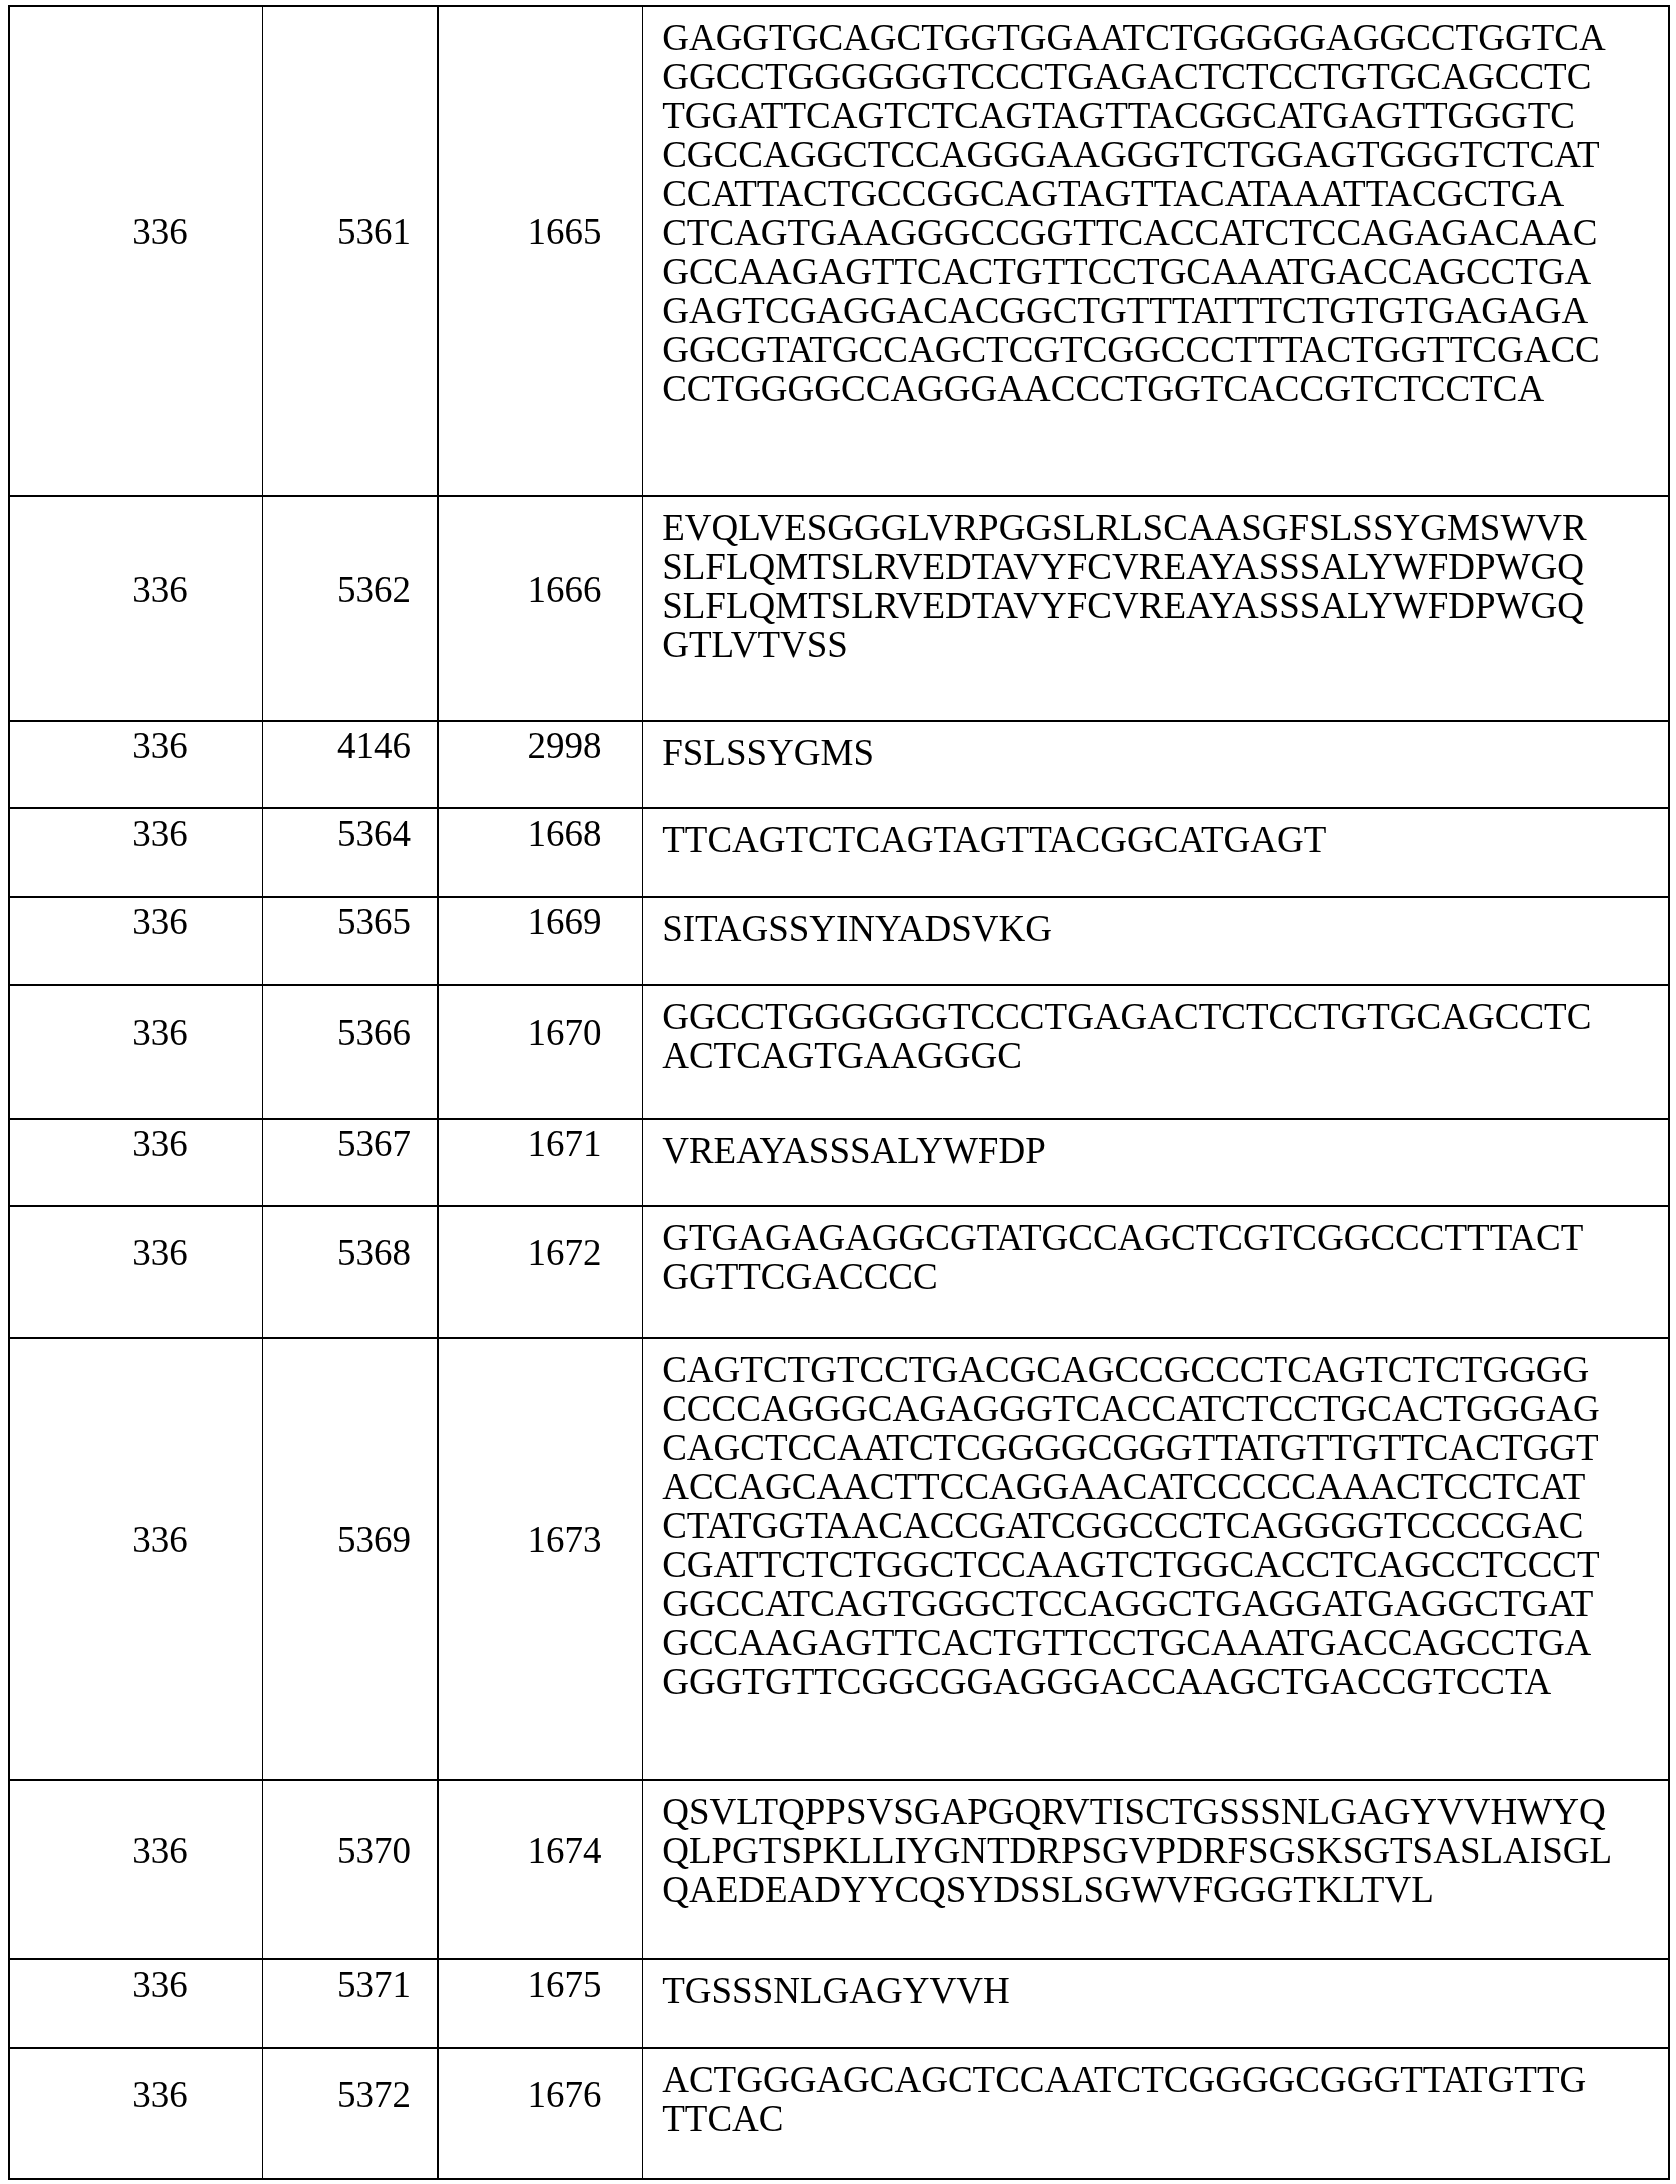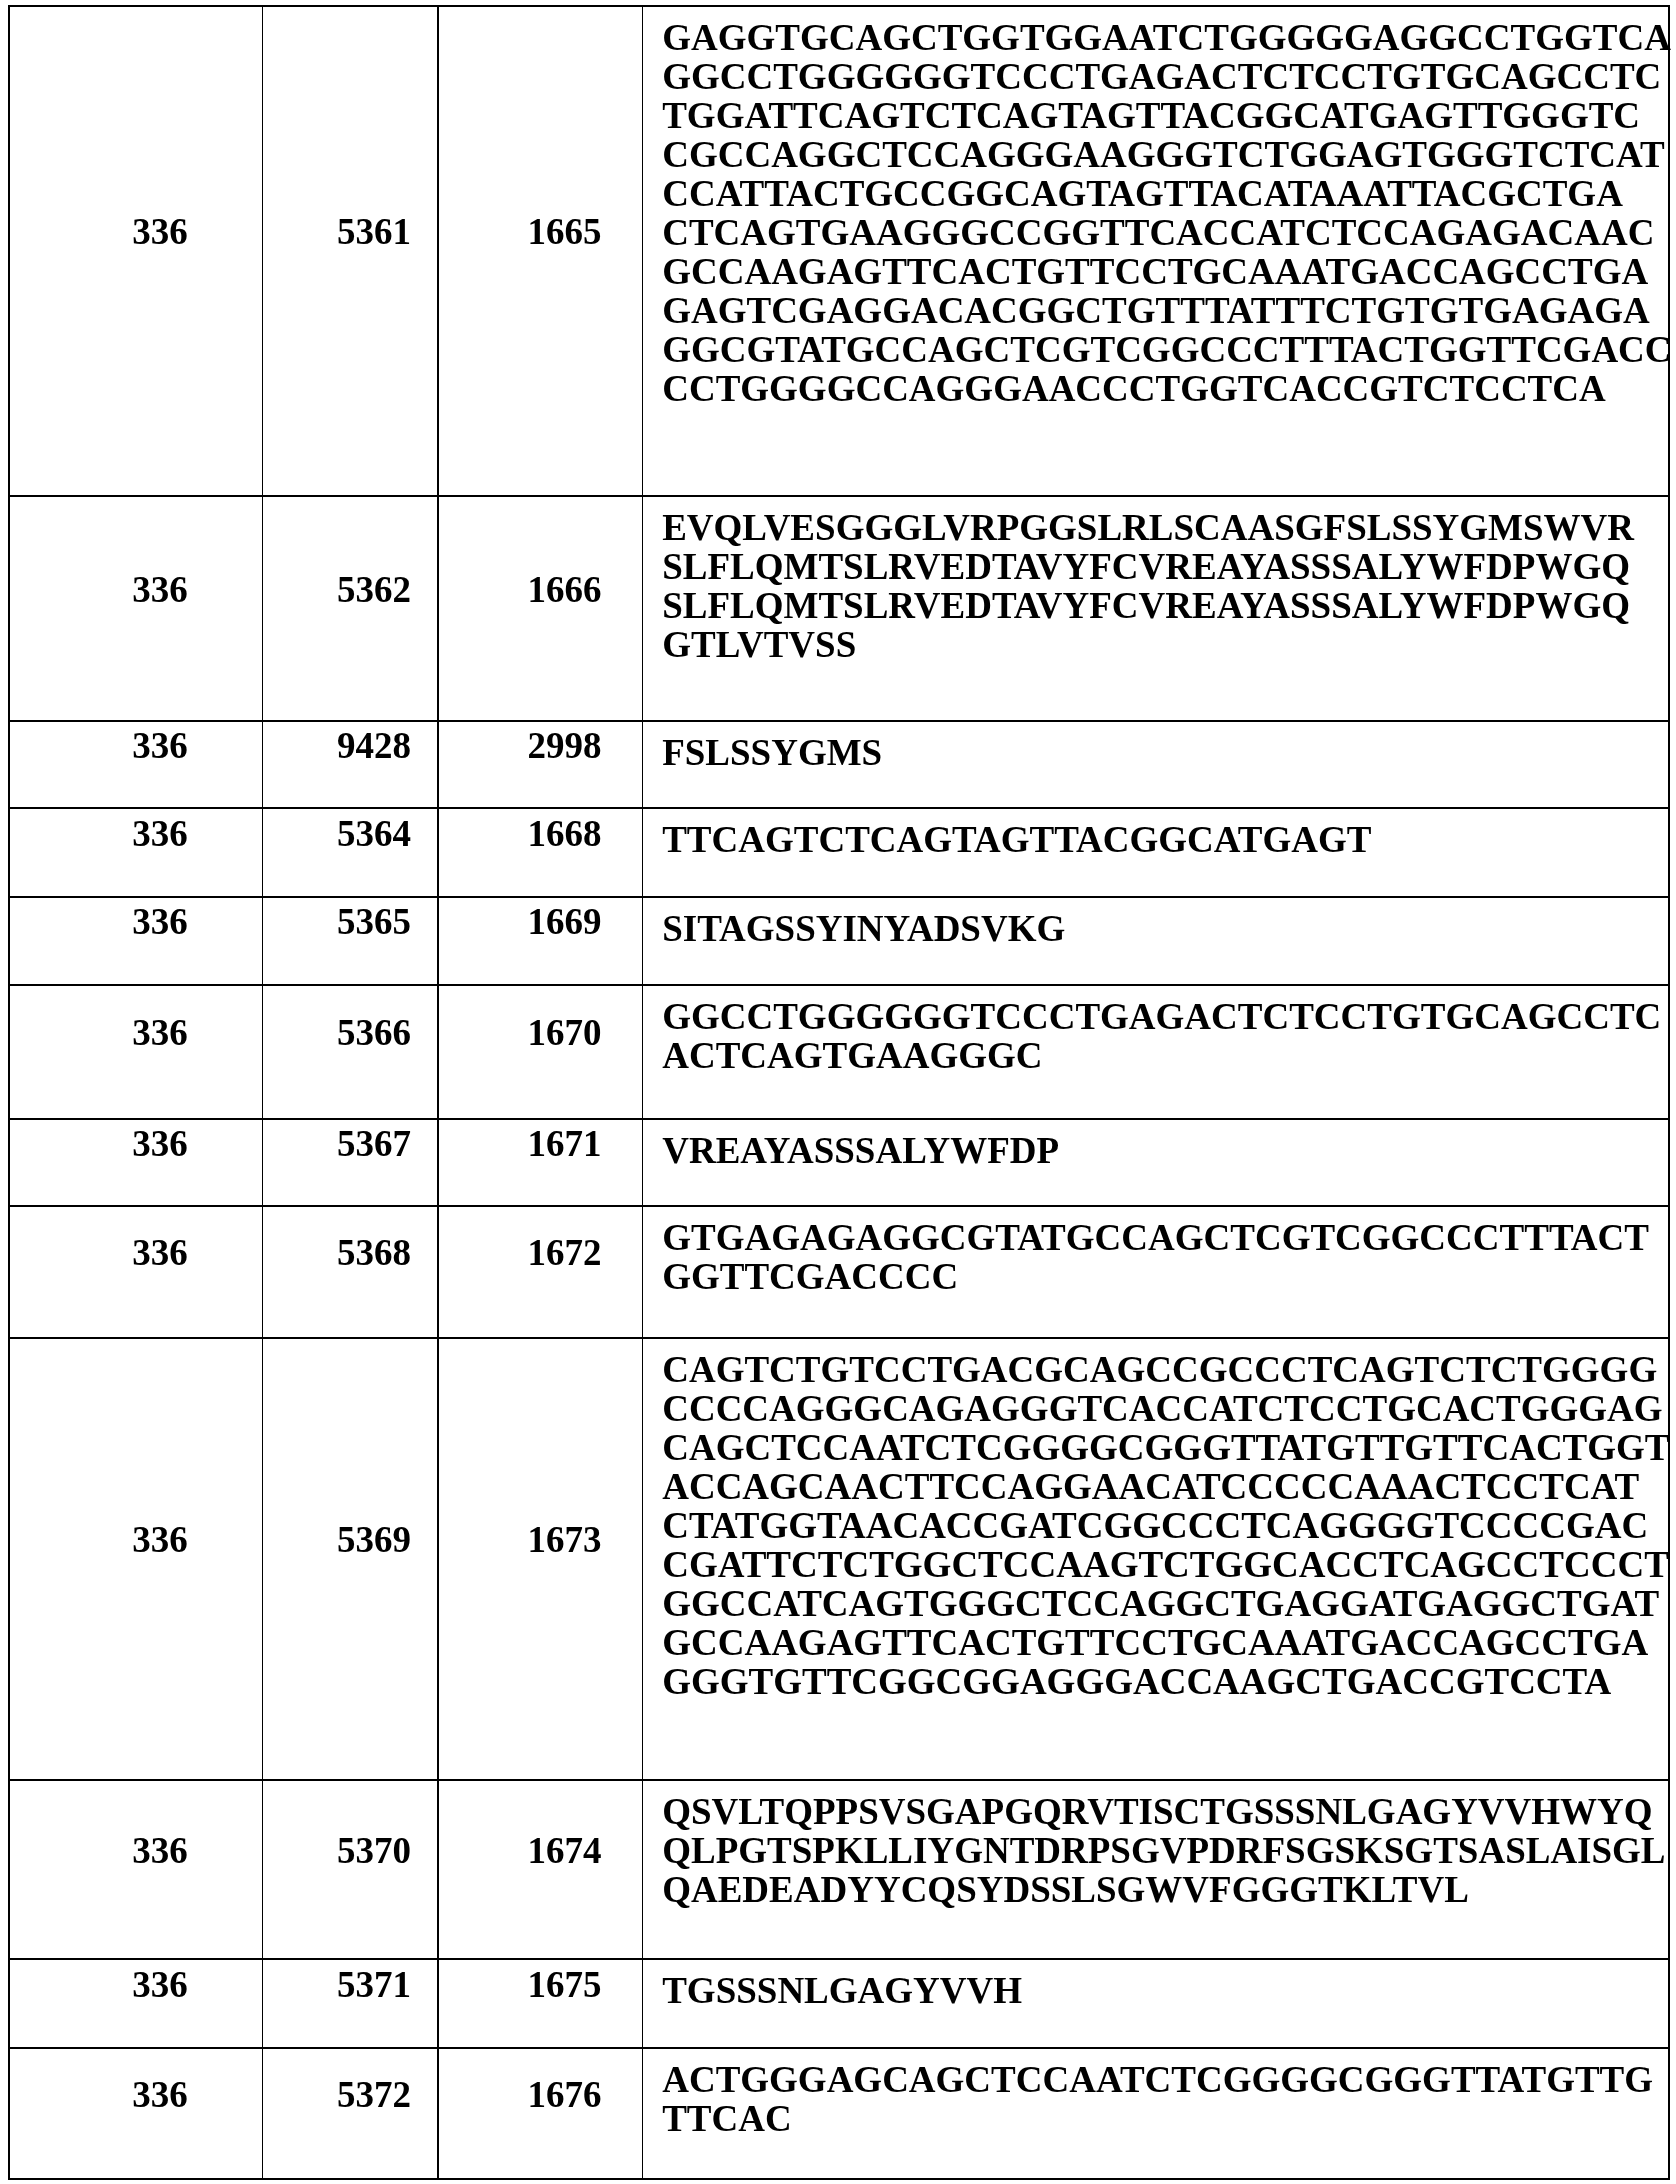--- a/index.html
+++ b/index.html
@@ -6,21 +6,21 @@
   body { width: 1677px; height: 2185px; position: relative; overflow: hidden;
          font-family: "Liberation Serif", "DejaVu Serif", serif; color: #000; }
   .seq-table {
     position: absolute; left: 7.7px; top: 5.2px;
     width: 1662px; border-collapse: collapse; table-layout: fixed;
     border: 2.6px solid #000;
   }
   .seq-table td {
     padding: 0; margin: 8px;
     font-size: 37px; line-height: 39px;
-    border-top: 2.6px solid #000; border-bottom: 2.6px solid #000; font-weight: bold;
+    border-top: 2.6px solid #000; border-bottom: 2.6px solid #000;
   }
   .seq-table col.c1 { width: 254px; }
   .seq-table col.c2 { width: 175px; }
   .seq-table col.c3 { width: 205px; }
   .seq-table col.c4 { width: auto; }
   td.num {
     text-align: center; vertical-align: middle;
     padding-bottom: 39px; box-sizing: border-box; padding-left: 48px;
   }
   td.c-table { border-right: 0.9px solid #000; }
@@ -68,21 +68,21 @@
     <td class="seq">
           <span class="seq-line">EVQLVESGGGLVRPGGSLRLSCAASGFSLSSYGMSWVR</span>
           <span class="seq-line">SLFLQMTSLRVEDTAVYFCVREAYASSSALYWFDPWGQ</span>
           <span class="seq-line">SLFLQMTSLRVEDTAVYFCVREAYASSSALYWFDPWGQ</span>
           <span class="seq-line">GTLVTVSS</span>
         </td>
   </tr>
 
   <tr style="height: 87px;">
     <td class="num c-table"><span>336</span></td>
-    <td class="num c-seqid"><span>9428</span></td>
+    <td class="num c-seqid"><span>4146</span></td>
     <td class="num c-noseq"><span>2998</span></td>
     <td class="seq">
           <span class="seq-line">FSLSSYGMS</span>
         </td>
   </tr>
 
   <tr style="height: 89px;">
     <td class="num c-table"><span>336</span></td>
     <td class="num c-seqid"><span>5364</span></td>
     <td class="num c-noseq"><span>1668</span></td>

